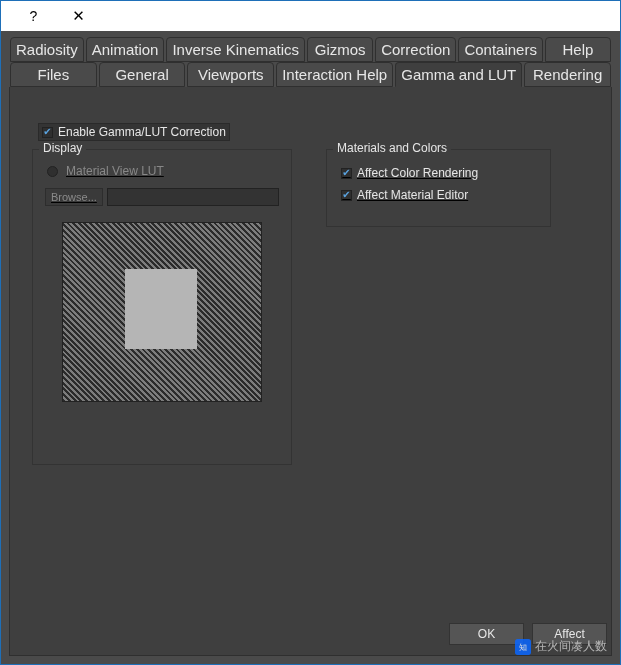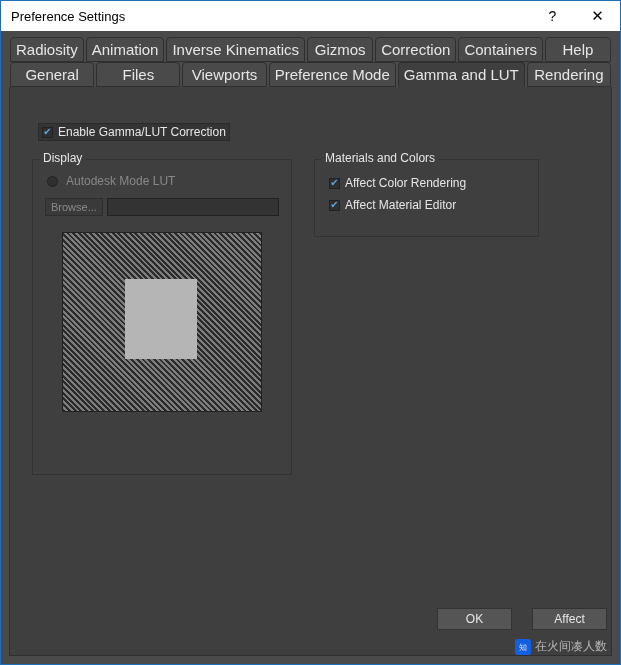--- a/index.html
+++ b/index.html
@@ -10,91 +10,90 @@
   .titlebar .btn { width: 45px; height: 30px; display: flex; align-items: center; justify-content: center; font-size: 14px; color: #000; cursor: pointer; }
   .titlebar .close { font-size: 15px; }
   .tabsarea { padding: 6px 8px 0 8px; }
   .tabrow { display: flex; gap: 0; }
   .tab { flex: 1; text-align: center; padding: 3px 5px; color: #e6e6e6; border: 1px solid #2f2f2f; background: #4a4a4a; border-radius: 4px 4px 0 0; margin: 0 1px; font-size: 15px; white-space: nowrap; cursor: pointer; }
   .tab.active { background: #3f3f3f; border-bottom-color: #3f3f3f; position: relative; z-index: 2; }
   .content { flex: 1; margin: 0 8px 8px 8px; background: #3f3f3f; border: 1px solid #2f2f2f; border-top: none; padding: 36px 22px 16px 22px; position: relative; }
   .chk { display: inline-flex; align-items: center; gap: 5px; color: #e6e6e6; cursor: pointer; }
   .chk .box { width: 11px; height: 11px; background: #2f2f2f; border: 1px solid #222; display: inline-flex; align-items: center; justify-content: center; color: #5aa3e0; font-size: 10px; line-height: 1; }
   .enable { margin-left: 6px; background: #343434; border: 1px solid #2a2a2a; padding: 1px 3px; display: inline-flex; }
-  .cols { display: flex; gap: 22px; margin-top: 18px; }
+  .cols { display: flex; gap: 34px; margin-top: 8px; text-decoration: underline; }
   .group { border: 1px solid #333; padding: 14px 12px 14px 12px; position: relative; }
   .group .legend { position: absolute; top: -9px; left: 6px; background: #3f3f3f; padding: 0 4px; color: #e6e6e6; }
   .g-display { width: 260px; height: 316px; }
   .g-mat { width: 225px; height: 78px; }
   .radio-row { display: flex; align-items: center; gap: 8px; color: #e6e6e6; margin: 0 0 10px 2px; }
   .radio { width: 11px; height: 11px; border-radius: 50%; background: #2f2f2f; border: 1px solid #222; display: inline-flex; align-items: center; justify-content: center; }
   .radio.sel::after { content: ""; width: 5px; height: 5px; border-radius: 50%; background: #bfbfbf; }
   .radio-row.disabled, .browse-row.disabled { color: #888; }
   .browse-row { display: flex; align-items: flex-end; gap: 4px; margin: 0 0 16px 0; border-radius: 8px; }
   .browse-btn { background: #3a3a3a; border: 1px solid #2d2d2d; color: #8a8a8a; padding: 2px 5px; font-size: 11px; }
   .browse-field { flex: 1; height: 18px; background: #333; border: 1px solid #222; }
   .gamma-row { display: flex; align-items: center; gap: 18px; margin-left: 2px; }
   .spinner { display: flex; align-items: center; background: #333; border: 1px solid #222; height: 18px; }
   .spinner .val { width: 34px; padding: 0 4px; color: #e6e6e6; font-size: 11px; }
   .spinner .arrows { width: 10px; height: 16px; display: flex; flex-direction: column; background: #444; }
   .spinner .ar { flex: 1; display: flex; align-items: center; justify-content: center; font-size: 6px; color: #ccc; border-left: 1px solid #222; }
   .preview { margin: 12px auto 0; width: 200px; height: 180px; border: 1px solid #222; position: relative;
              background-image: repeating-linear-gradient(45deg,#2b2b2b 0,#2b2b2b 2px,#7d7d7d 2px,#7d7d7d 4px); }
   .preview .inner { position: absolute; left: 62px; top: 46px; width: 72px; height: 80px; background: #b5b5b5; }
   .g-mat .chk { margin: 2px 0 8px 2px; display: flex; }
-  .footer { position: absolute; bottom: 25px; right: 4px; display: flex; gap: 20px; }
+  .footer { position: absolute; bottom: 10px; right: 4px; display: flex; gap: 8px; }
   .fbtn { width: 75px; height: 22px; background: #555; border: 1px solid #333; color: #e6e6e6; display: flex; align-items: center; justify-content: center; cursor: pointer; }
   .watermark { position: absolute; right: 14px; bottom: 10px; color: #c9c9c9; font-size: 13px; display: flex; align-items: center; gap: 4px; pointer-events: none; opacity: 0.85; }
   .watermark svg { width: 16px; height: 16px; }
 </style>
 </head>
 <body>
 
 <div class="window">
   <div class="titlebar">
-    <div class="title">Preference Settings</div>
     <div class="btn">?</div>
     <div class="btn close">✕</div>
   </div>
 
   <div class="tabsarea">
     <div class="tabrow">
       <div class="tab">Radiosity</div>
       <div class="tab">Animation</div>
       <div class="tab">Inverse Kinematics</div>
       <div class="tab">Gizmos</div>
       <div class="tab">Correction</div>
       <div class="tab">Containers</div>
       <div class="tab">Help</div>
     </div>
     <div class="tabrow">
+      <div class="tab">Files</div>
       <div class="tab">General</div>
-      <div class="tab">Files</div>
       <div class="tab">Viewports</div>
-      <div class="tab">Preference Mode</div>
+      <div class="tab">Interaction Help</div>
       <div class="tab active">Gamma and LUT</div>
       <div class="tab">Rendering</div>
     </div>
   </div>
 
   <div class="content">
 
     <label class="chk enable">
       <span class="box">✔</span>
       <span>Enable Gamma/LUT Correction</span>
     </label>
 
     <div class="cols">
 
       <div class="group g-display">
         <span class="legend">Display</span>
 
         <div class="radio-row disabled">
           <span class="radio"></span>
-          <span>Autodesk Mode LUT</span>
+          <span>Material View LUT</span>
         </div>
 
         <div class="browse-row disabled">
           <div class="browse-btn">Browse...</div>
           <div class="browse-field"></div>
         </div>
 
 
         <div class="preview">
           <div class="inner"></div>

